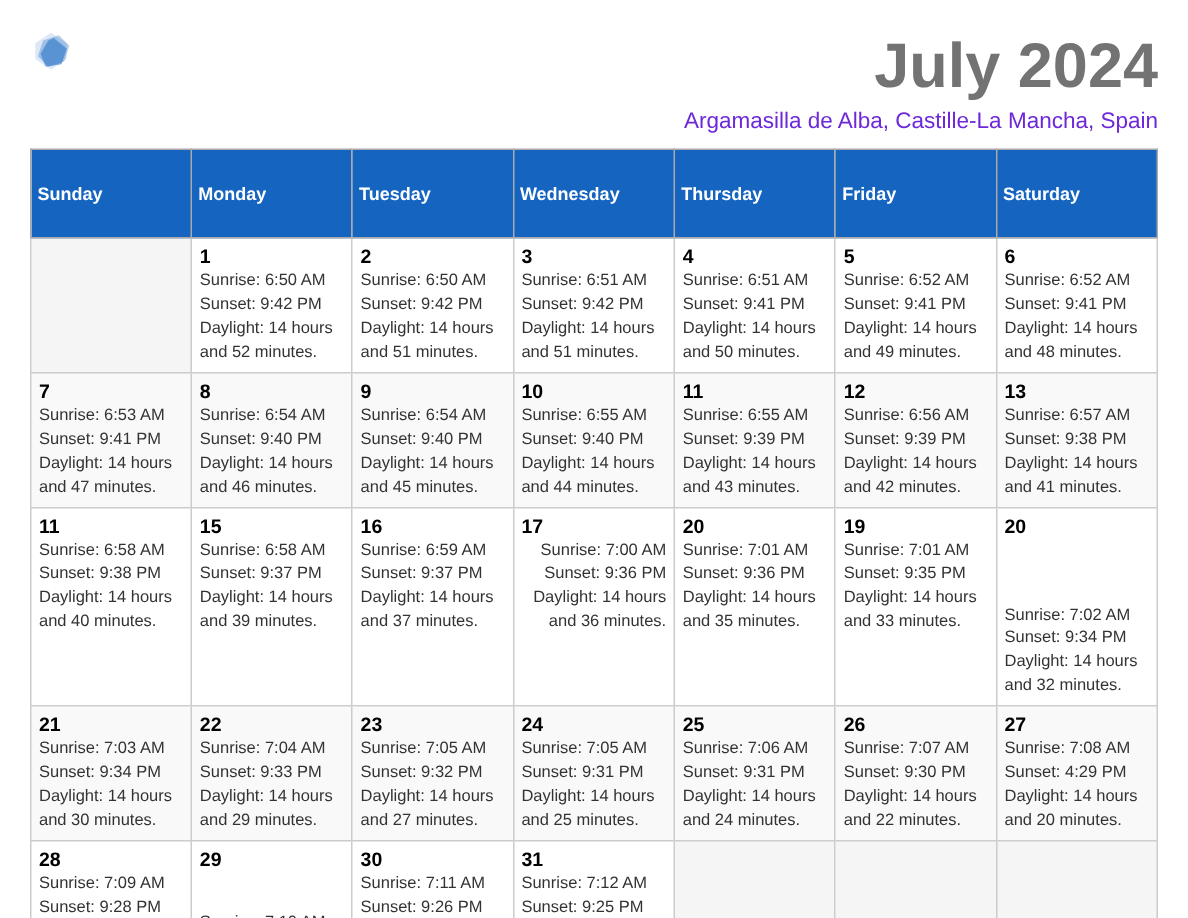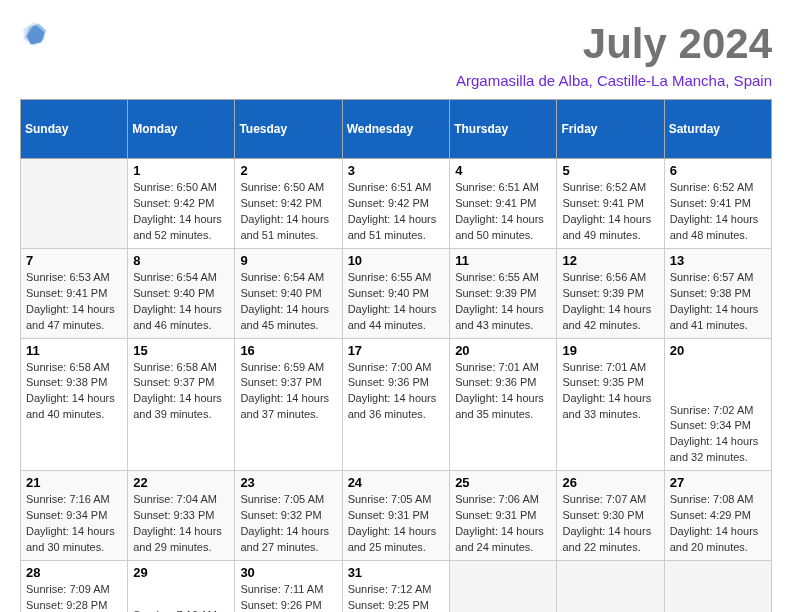--- a/index.html
+++ b/index.html
@@ -227,21 +227,21 @@
         </td>
         <td>
           <span class="day-num">16</span>
           <div class="day-info" style="white-space: pre-line;">Sunrise: 6:59 AM
 Sunset: 9:37 PM
 Daylight: 14 hours
 and 37 minutes.</div>
         </td>
         <td>
           <span class="day-num">17</span>
-          <div class="day-info" style="white-space: pre-line;">Sunrise: 7:00 AM
+          <div class="day-info" style="white-space: pre-line; text-align: right;">Sunrise: 7:00 AM
 Sunset: 9:36 PM
 Daylight: 14 hours
 and 36 minutes.</div>
         </td>
         <td>
           <span class="day-num">20</span>
           <div class="day-info" style="white-space: pre-line;">Sunrise: 7:01 AM
 Sunset: 9:36 PM
 Daylight: 14 hours
 and 35 minutes.</div>
@@ -257,21 +257,21 @@
           <span class="day-num">20</span>
           <div class="day-info" style="white-space: pre-line; margin-top: 45px;">Sunrise: 7:02 AM
 Sunset: 9:34 PM
 Daylight: 14 hours
 and 32 minutes.</div>
         </td>
       </tr>
       <tr>
         <td>
           <span class="day-num">21</span>
-          <div class="day-info" style="white-space: pre-line;">Sunrise: 7:16 AM
+          <div class="day-info" style="white-space: pre-line;">Sunrise: 7:03 AM
 Sunset: 9:34 PM
 Daylight: 14 hours
 and 30 minutes.</div>
         </td>
         <td>
           <span class="day-num">22</span>
           <div class="day-info" style="white-space: pre-line;">Sunrise: 7:04 AM
 Sunset: 9:33 PM
 Daylight: 14 hours
 and 29 minutes.</div>

